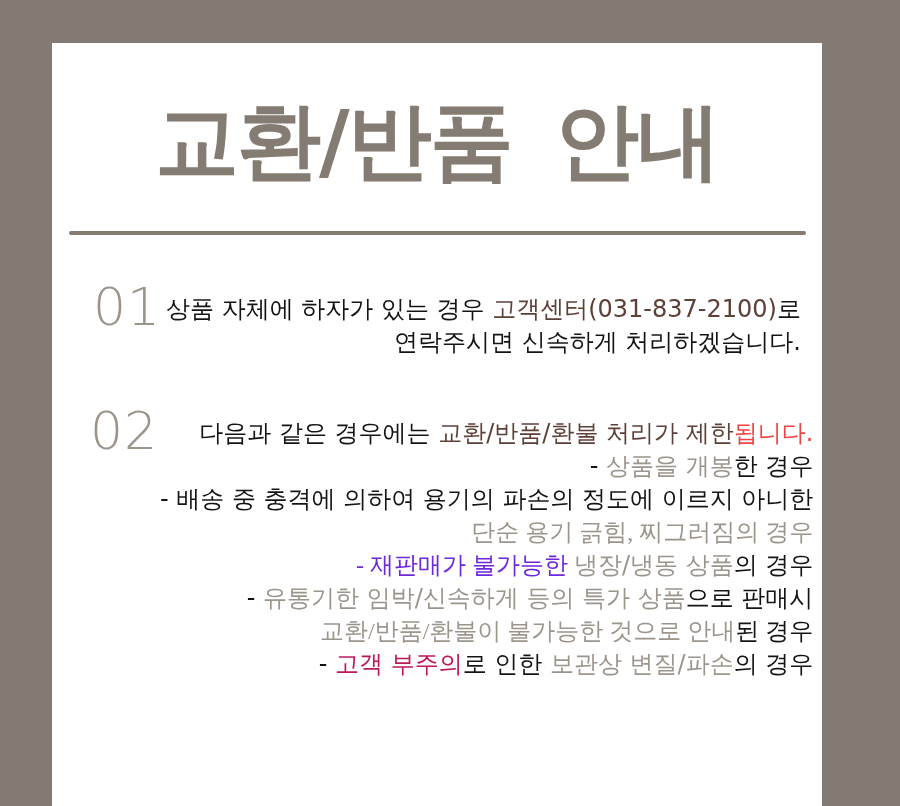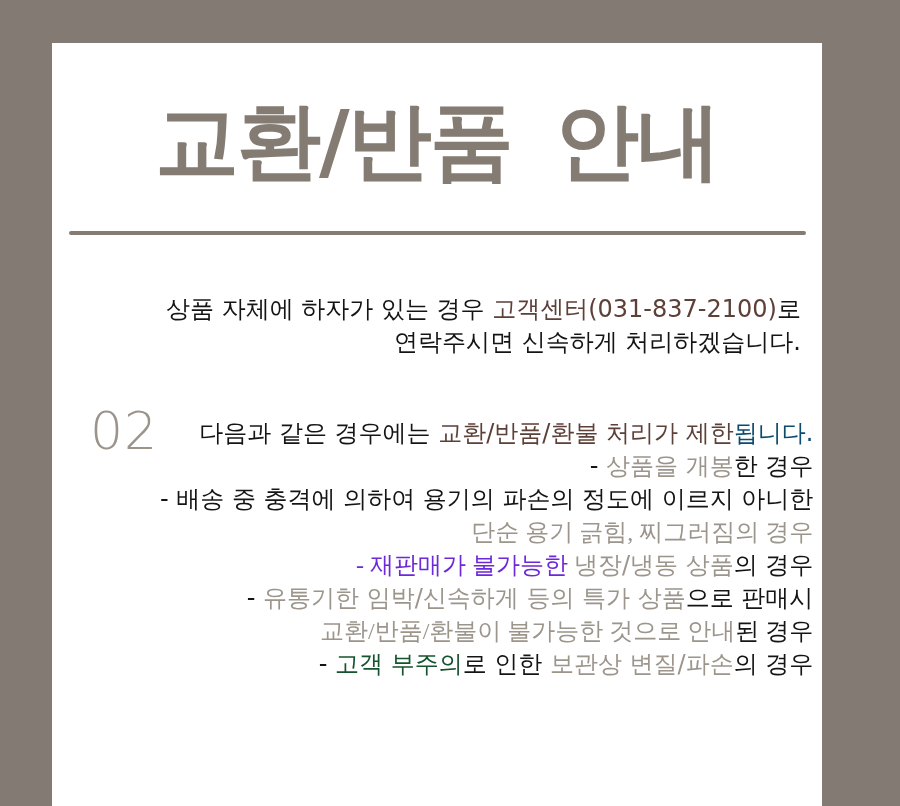--- a/index.html
+++ b/index.html
@@ -64,51 +64,52 @@
 </head>
 <body>
 
 <div class="stage">
   <div class="card">
 
     <div class="title">교환/반품 안내</div>
 
     <div class="divider"></div>
 
+    <div class="item-number num-01">01</div>
     <div class="item-text text-01">
       <span class="line">
         <span style="color: rgb(20, 20, 20);">상품 자체에 하자가 있는 경우 </span><span style="color: rgb(93, 64, 55);">고객센터(031-837-2100)</span><span style="color: rgb(20, 20, 20);">로</span>
       </span>
       <span class="line">
         <span style="color: rgb(20, 20, 20);">연락주시면 신속하게 처리하겠습니다.</span>
       </span>
     </div>
 
     <div class="item-number num-02">02</div>
     <div class="item-text text-02">
       <span class="line">
-        <span style="color: rgb(20, 20, 20);">다음과 같은 경우에는 </span><span style="color: rgb(93, 64, 55);">교환/반품/환불 처리가 제한</span><span style="color: #0c4a6e;">됩니다.</span>
+        <span style="color: rgb(20, 20, 20);">다음과 같은 경우에는 </span><span style="color: rgb(93, 64, 55);">교환/반품/환불 처리가 제한</span><span style="color: #ef4444;">됩니다.</span>
       </span>
       <span class="line">
         <span style="color: rgb(20, 20, 20);">- </span><span style="color: rgb(156, 149, 140);">상품을 개봉</span><span style="color: rgb(20, 20, 20);">한 경우</span>
       </span>
       <span class="line">
         <span style="color: rgb(20, 20, 20);">- 배송 중 충격에 의하여 용기의 파손의 정도에 이르지 아니한</span>
       </span>
       <span class="line indent">
         <span style="color: rgb(156, 149, 140);">단순 용기 긁힘, 찌그러짐의 경우</span>
       </span>
       <span class="line">
         <span style="color: #6d28d9; font-family: Liberation Serif, serif;">- 재판매가 불가능한 </span><span style="color: rgb(156, 149, 140);">냉장/냉동 상품</span><span style="color: rgb(20, 20, 20);">의 경우</span>
       </span>
       <span class="line">
         <span style="color: rgb(20, 20, 20);">- </span><span style="color: rgb(156, 149, 140);">유통기한 임박/신속하게 등의 특가 상품</span><span style="color: rgb(20, 20, 20);">으로 판매시</span>
       </span>
       <span class="line indent">
         <span style="color: rgb(156, 149, 140);">교환/반품/환불이 불가능한 것으로 안내</span><span style="color: rgb(20, 20, 20);">된 경우</span>
       </span>
       <span class="line">
-        <span style="color: rgb(20, 20, 20);">- </span><span style="color: #14532d;">고객 부주의</span><span style="color: rgb(20, 20, 20);">로 인한 </span><span style="color: rgb(156, 149, 140);">보관상 변질/파손</span><span style="color: rgb(20, 20, 20);">의 경우</span>
+        <span style="color: rgb(20, 20, 20);">- </span><span style="color: #be185d;">고객 부주의</span><span style="color: rgb(20, 20, 20);">로 인한 </span><span style="color: rgb(156, 149, 140);">보관상 변질/파손</span><span style="color: rgb(20, 20, 20);">의 경우</span>
       </span>
     </div>
 
   </div>
 </div>
 
 </body></html>

